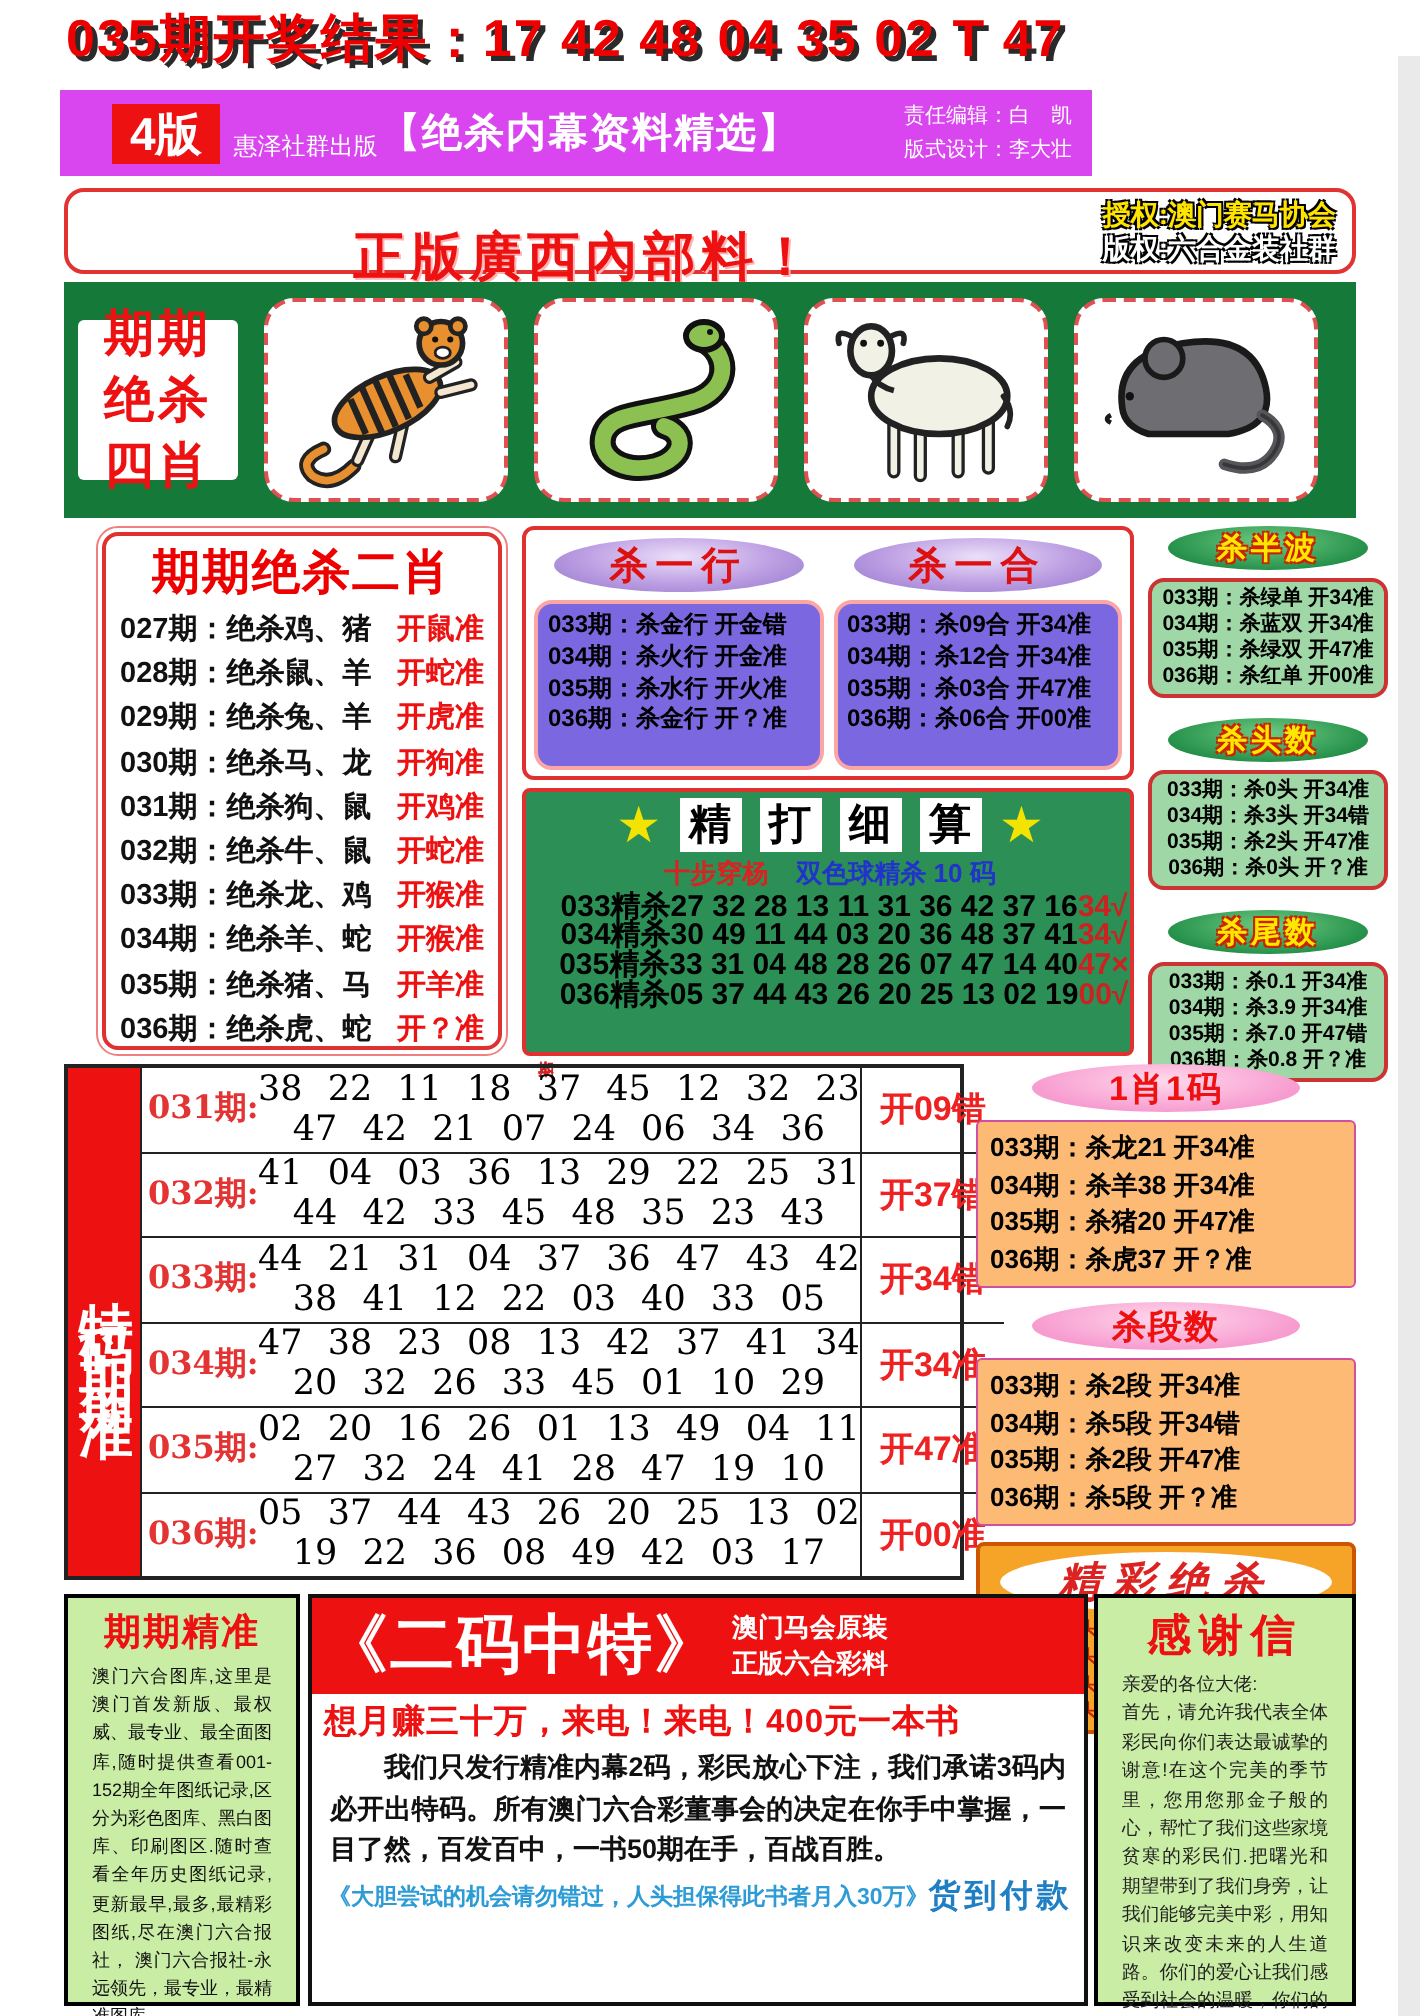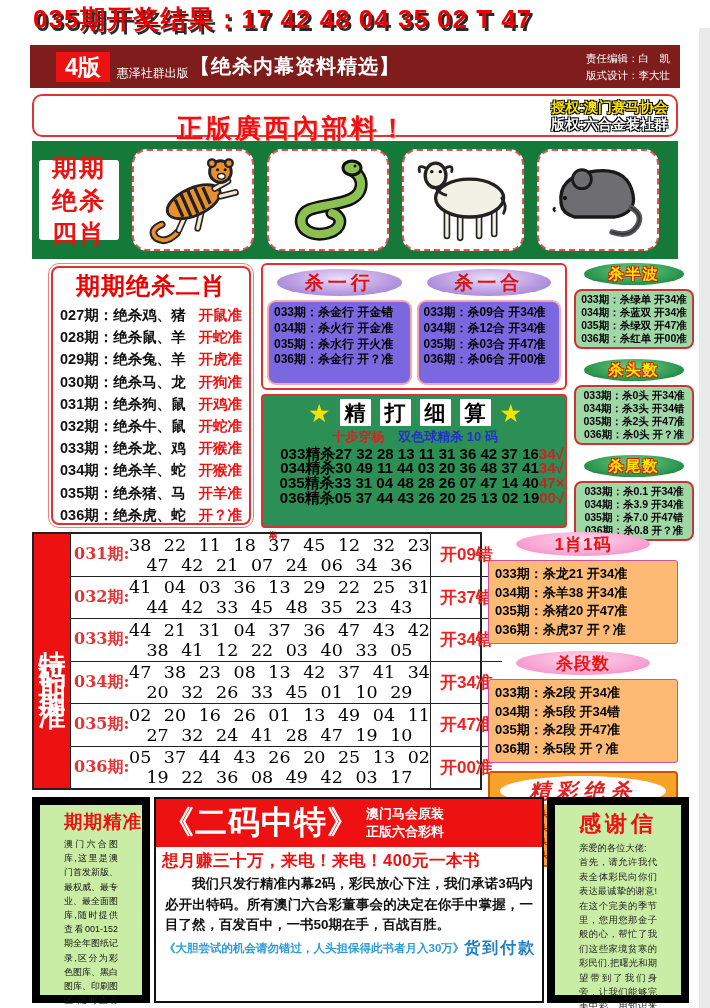--- a/index.html
+++ b/index.html
@@ -18,22 +18,22 @@
   
   #result-line {
     left:33px; top:2px;
     font-size:26px; font-weight:900; letter-spacing:1px;
     color:#ee0000; text-shadow:2.5px 2.5px 0 #2a2a2a;
     white-space:nowrap;
   }
 
   
   #masthead {
-    left:30px; top:45px; width:650px; height:43px;
-    background:#7f1d1d; display:flex; align-items:center;
+    left:30px; top:45px; width:516px; height:43px;
+    background:#d946ef; display:flex; align-items:center;
   }
   .edition-badge {
     margin-left:26px; background:#ee1111; color:#fff;
     font-size:23px; font-weight:bold; padding:1px 9px; line-height:28px;
   }
   .publisher { color:#fff; font-size:12px; margin-left:7px; align-self:flex-end; margin-bottom:6px; white-space:nowrap; }
   .mast-title {
     position:absolute; left:160px; width:330px; text-align:left;
     color:#fff; font-size:20px; font-weight:bold; letter-spacing:1px; white-space:nowrap;
   }
@@ -163,21 +163,21 @@
     height:30px; margin:1px 6px 2px 6px; border-radius:50%; background:#fff;
     display:flex; align-items:center; justify-content:center;
     color:#dd2222; font-size:21px; font-weight:900; letter-spacing:6px;
     font-family:"DejaVu Serif",serif; font-style:italic; white-space:nowrap;
   }
   .jc-row { font-size:8.7px; font-weight:bold; color:#cc2200; line-height:13.8px; white-space:nowrap; }
 
   
   #bottom { left:32px; top:797px; width:646px; height:206px; display:flex; }
   .side-green {
-    background:#c9eda4; border:8px solid #000000; padding:4px 24px;
+    background:#c9eda4; border:2px solid #000000; padding:4px 12px;
   }
   #jingzhun { width:118px; }
   #jingzhun .title { text-align:center; color:#ee1111; font-size:18.5px; font-weight:900; letter-spacing:1px; white-space:nowrap; }
   #jingzhun .bodytext { margin-top:3px; font-size:9px; line-height:14.2px; color:#111; text-align:justify; }
   #erma { width:390px; margin:0 3px 0 4px; background:#fff; border:2.5px solid #111; display:flex; flex-direction:column; }
   .erma-head { background:#ee1111; display:flex; align-items:center; padding:2px 6px; }
   .erma-title { color:#fff; font-size:32px; font-weight:900; letter-spacing:1px; white-space:nowrap; }
   .erma-tags { margin-left:6px; color:#fff; font-size:13px; font-weight:bold; line-height:1.35; white-space:nowrap; }
   .erma-slogan { color:#ee1111; font-size:16.5px; font-weight:900; padding:3px 6px 1px 6px; letter-spacing:0.5px; white-space:nowrap; }
   .erma-body { padding:1px 9px; font-size:13.5px; font-weight:bold; line-height:20.5px; color:#111; text-indent:2em; text-align:justify; }

